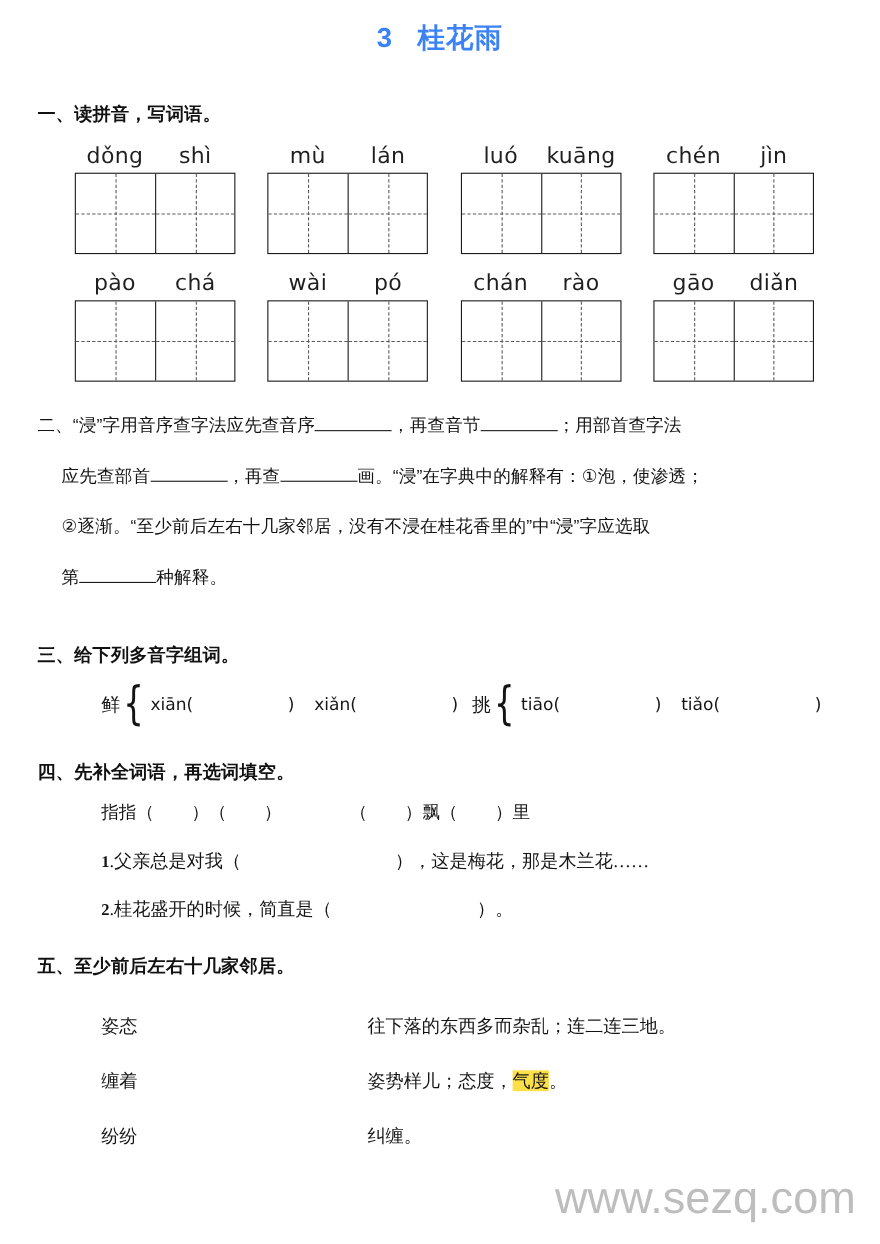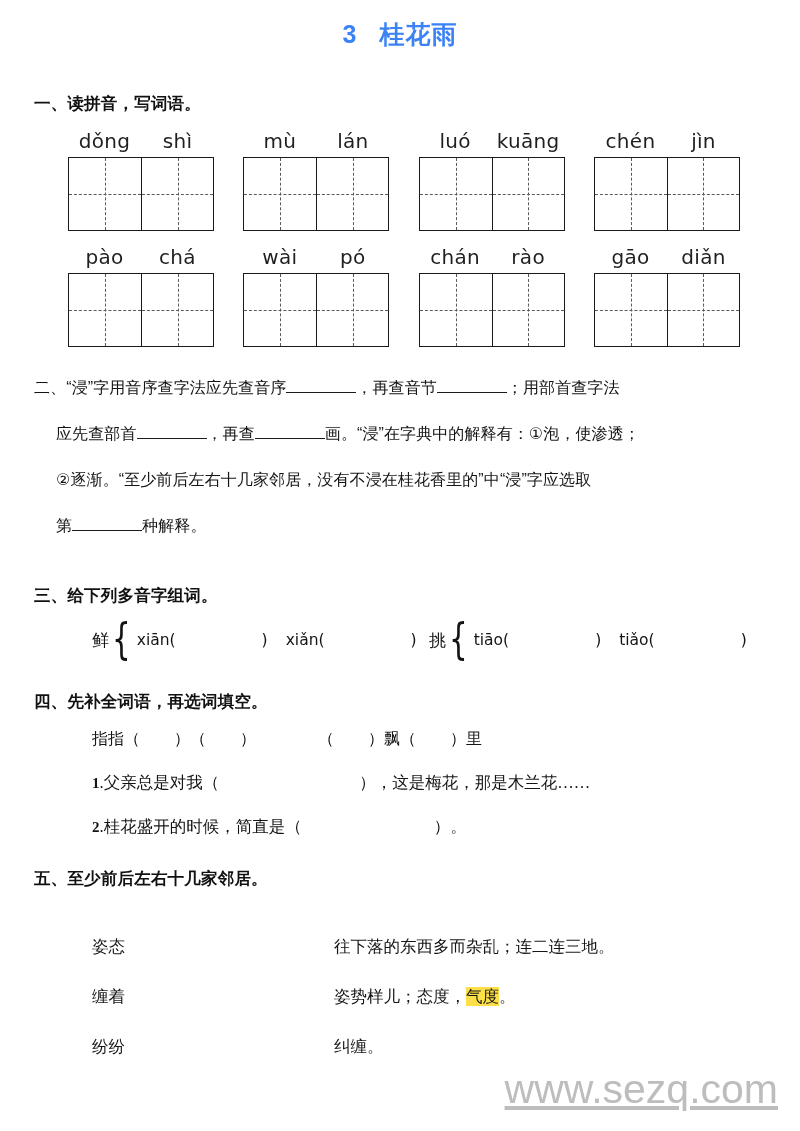--- a/index.html
+++ b/index.html
@@ -168,21 +168,21 @@
   .numbered .gap-big { display: inline-block; width: 140px; }
   .numbered .gap-big2 { display: inline-block; width: 132px; }
 
   
   .match {
     margin-top: 18px;
     padding-left: 58px;
   }
   .match .row {
     display: flex;
-    align-items: flex-end;
+    align-items: center;
     height: 50px;
     font-family: "Liberation Serif", "DejaVu Serif", serif;
     font-size: 16.5px;
     color: #141414;
   }
   .match .left { width: 242px; flex: none; }
   .match .right { flex: 1; white-space: nowrap; }
   .hl {
     background: #fde047;
   }
@@ -190,21 +190,20 @@
   
   .watermark {
     position: absolute;
     right: 22px;
     bottom: 18px;
     font-size: 41px;
     color: #bdbdbd;
     font-family: "Liberation Sans", "DejaVu Sans", sans-serif;
     letter-spacing: 0px;
     user-select: none;
-    text-decoration: underline;
   }
 </style>
 </head>
 <body>
 
 <div class="page">
 
   <div class="doc-title">
     <span class="num">3</span><span>桂花雨</span>
   </div>

